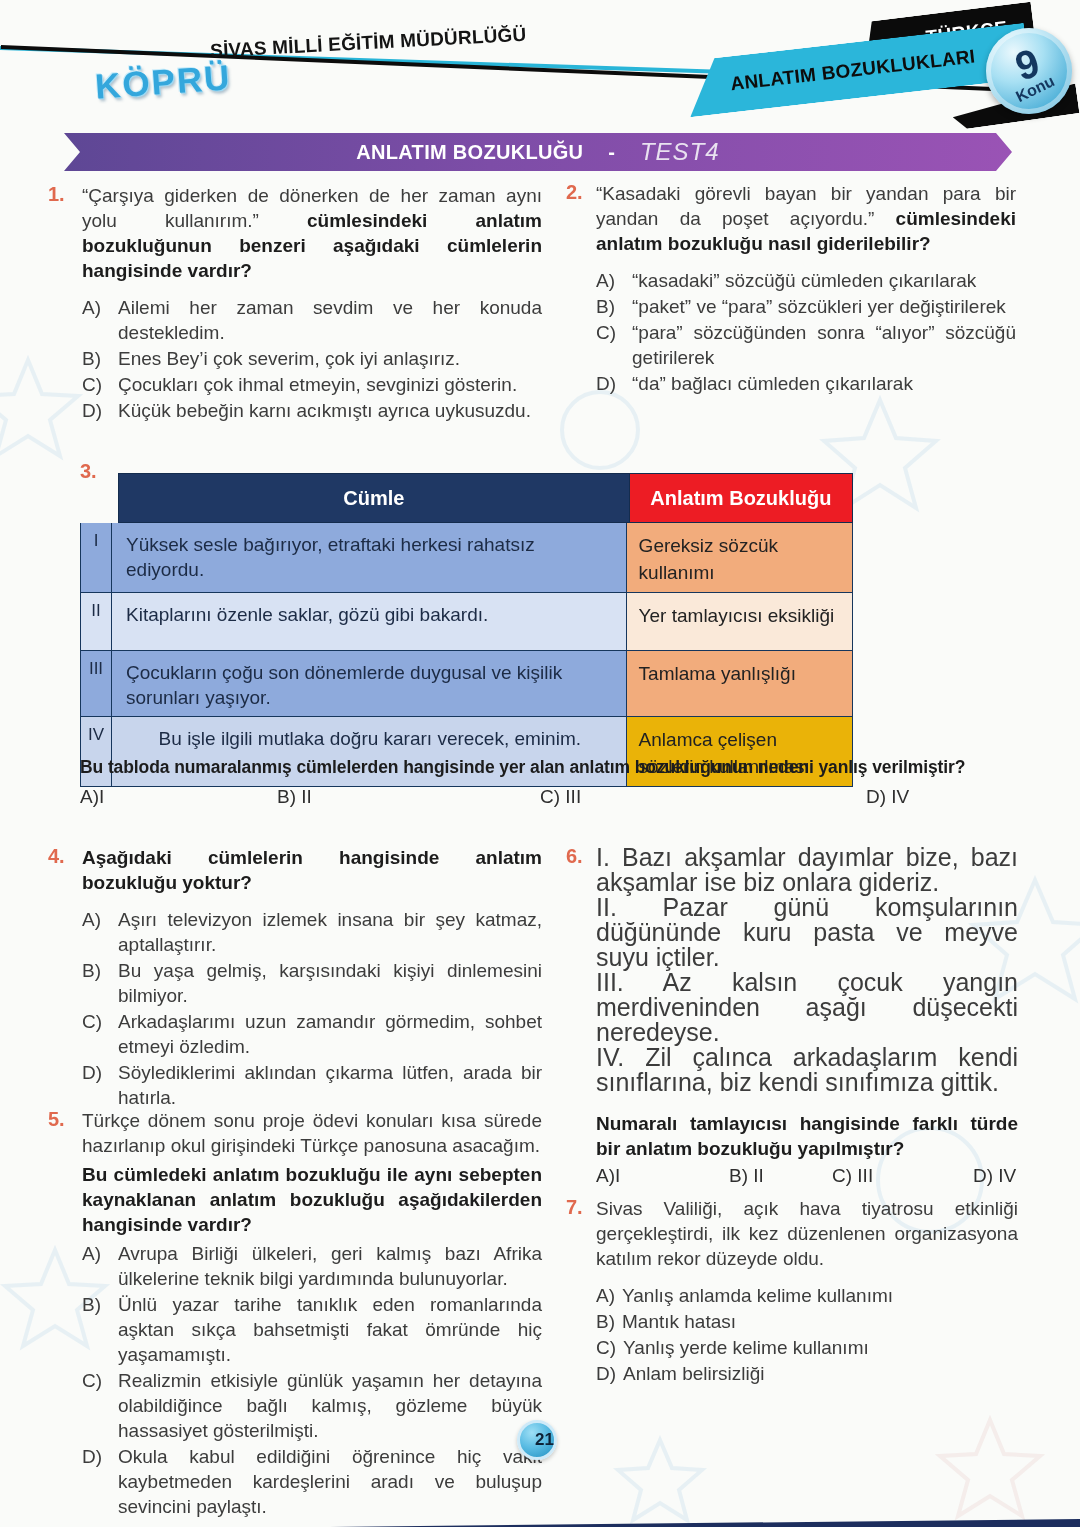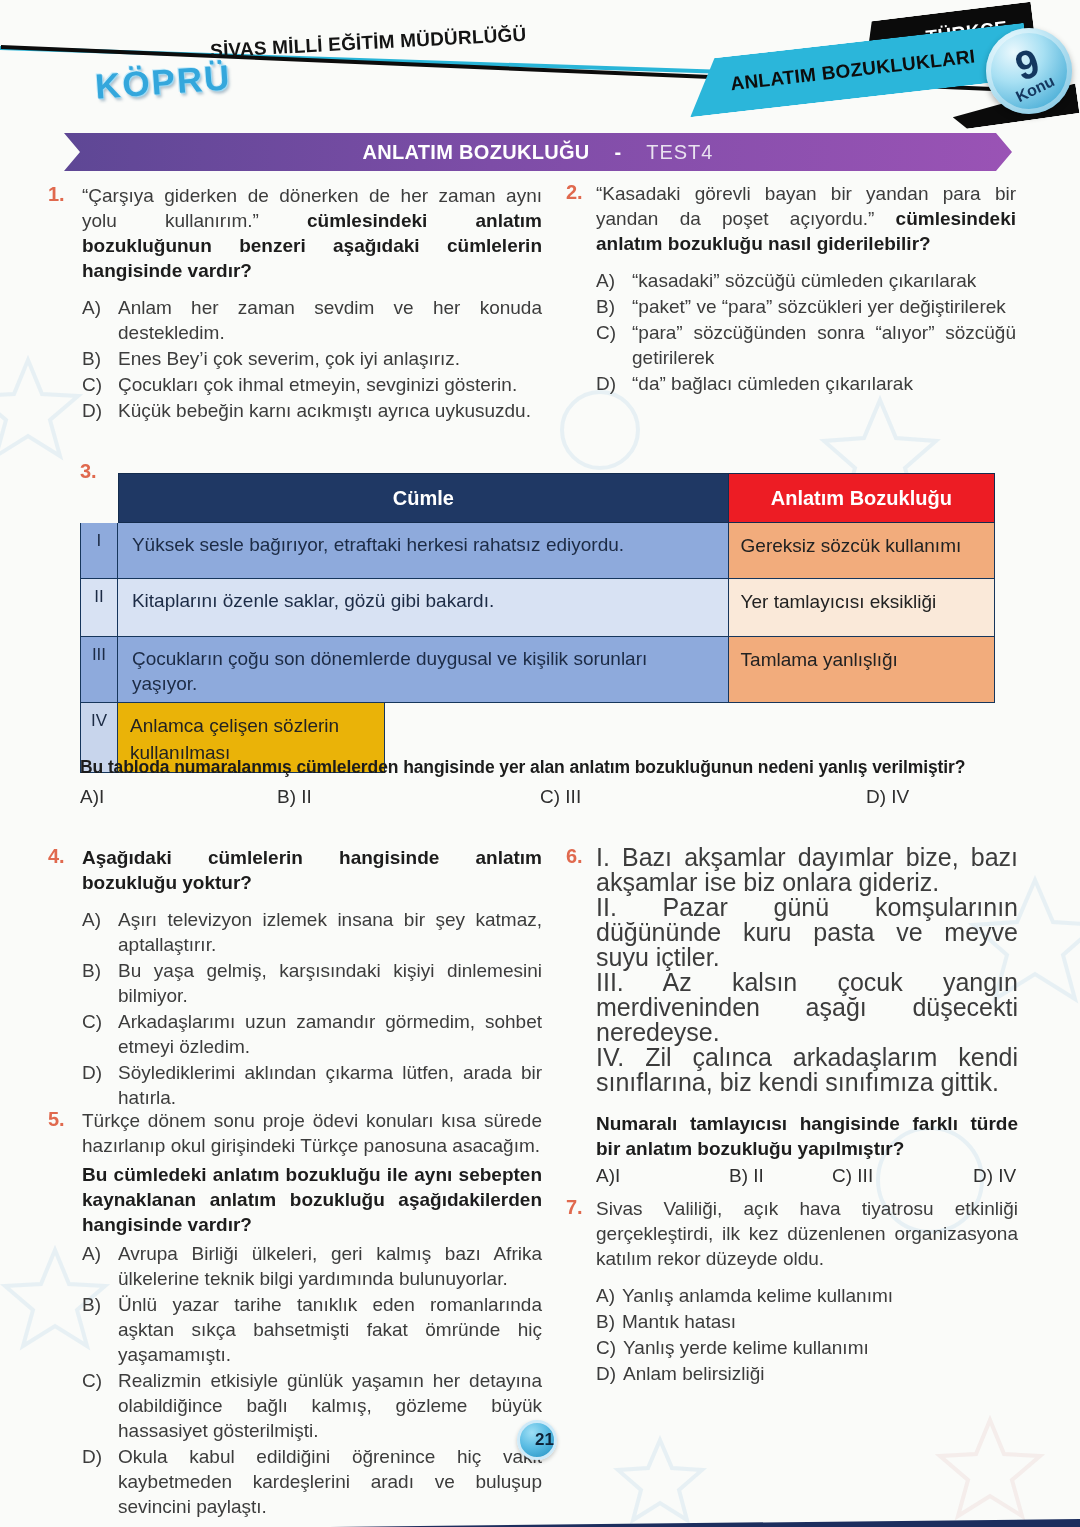--- a/index.html
+++ b/index.html
@@ -41,41 +41,41 @@
     display:flex; align-items:center; justify-content:center;}
   .konu-inner{transform:rotate(-18deg); text-align:center; line-height:1; color:#14375f;}
   .konu-number{font-size:40px; font-weight:bold; display:block;}
   .konu-label{font-size:16px; font-weight:bold; display:block; transform:rotate(-8deg); margin-top:-2px;}
   .banner{position:absolute; left:64px; top:133px; width:948px; height:38px; z-index:2;
     background:linear-gradient(90deg,#5e4795 0%,#7d4da7 45%,#9a53b5 100%);
     clip-path:polygon(0 0, calc(100% - 16px) 0, 100% 50%, calc(100% - 16px) 100%, 0 100%, 16px 50%);
     display:flex; align-items:center; justify-content:center; gap:25px;}
   .banner .b-title{color:#ffffff; font-weight:bold; font-size:20px; letter-spacing:.3px;}
   .banner .b-sep{color:#ffffff; font-weight:bold; font-size:20px;}
-  .banner .b-test{color:#e9e2f0; font-size:20px; letter-spacing:1px;}
+  .banner .b-test{color:#e9e2f0; font-size:24px; letter-spacing:1px;font-style:italic;}
   
   .question{position:absolute; display:flex; align-items:flex-start;}
   .qnum{flex:0 0 34px; font-size:20px; font-weight:bold; color:#e0694e; padding-top:0;}
   .q-right .qnum{flex:0 0 30px;}
   .qbody{flex:1; min-width:0;}
   p.stem{margin:0 0 4px 0; font-size:19px; line-height:25px; text-align:justify;}
   .intro{color:#3c3c3c;}
   .intro::after{content:" ";}
   .boldpart{color:#1c1c1c; font-weight:bold;}
   .options{margin-top:12px;}
   .opt{display:flex; font-size:19px; line-height:25px; margin-top:1px;}
   .optlabel{flex:0 0 36px; color:#3c3c3c;}
   .opttext{flex:1; color:#3c3c3c; text-align:justify;}
   .plainopts .opt .optlabel{flex:0 0 auto; margin-right:7px;}
   .items p{margin:0; font-size:25px; line-height:25px; text-align:justify; color:#3c3c3c;}
   .inline-opts{position:relative; height:26px; margin-top:3px; font-size:19px; color:#2f2f2f;}
   .inline-opts span{position:absolute; top:0; white-space:nowrap;}
   
   .q3-num{position:absolute; left:80px; top:460px; font-size:20px; font-weight:bold; color:#e0694e;}
-  .qtable{position:absolute; left:80px; top:473px; width:915px; font-size:19px;}
+  .qtable{position:absolute; left:80px; top:473px; width:773px; font-size:19px;}
   .t-header{display:flex; margin-left:38px;}
   .t-h1{width:612px; box-sizing:border-box; background:#1f3864; color:#fff; font-weight:bold;
     font-size:20px; display:flex; align-items:center; justify-content:center; height:50px;
     border:1px solid #142c4e;}
   .t-h2{width:267px; box-sizing:border-box; background:#ed1c24; color:#fff; font-weight:bold;
     font-size:20px; display:flex; align-items:center; justify-content:center; height:50px;
     border:1px solid #142c4e; border-left:none;}
   .t-row{display:flex;}
   .t-num{width:38px; box-sizing:border-box; border:1px solid #16365c; border-top:none;
     text-align:center; padding-top:8px; font-size:17px; color:#1c2b45;}
@@ -148,21 +148,21 @@
     <span class="b-test">TEST4</span>
   </div>
 
   <div class="question" style="left:48px; top:183px; width:494px;">
     <span class="qnum">1.</span>
     <div class="qbody">
       <p class="stem"><span class="intro">“Çarşıya giderken de dönerken de her zaman aynı yolu kullanırım.”</span><span class="boldpart">cümlesindeki anlatım bozukluğunun benzeri aşağıdaki cümlelerin hangisinde vardır?</span></p>
       <div class="options">
         <div class="opt">
             <span class="optlabel">A)</span>
-            <span class="opttext">Anlam her zaman sevdim ve her konuda destekledim.</span>
+            <span class="opttext">Ailemi her zaman sevdim ve her konuda destekledim.</span>
           </div>
         <div class="opt">
             <span class="optlabel">B)</span>
             <span class="opttext">Enes Bey’i çok severim, çok iyi anlaşırız.</span>
           </div>
         <div class="opt">
             <span class="optlabel">C)</span>
             <span class="opttext">Çocukları çok ihmal etmeyin, sevginizi gösterin.</span>
           </div>
         <div class="opt">
@@ -214,20 +214,21 @@
       <div class="t-sent">Kitaplarını özenle saklar, gözü gibi bakardı.</div>
       <div class="t-err">Yer tamlayıcısı eksikliği</div>
     </div>
     <div class="t-row r-dark row3">
       <div class="t-num">III</div>
       <div class="t-sent">Çocukların çoğu son dönemlerde duygusal ve kişilik sorunları yaşıyor.</div>
       <div class="t-err">Tamlama yanlışlığı</div>
     </div>
     <div class="t-row r-light2 row4">
       <div class="t-num">IV</div>
+      <div class="t-sent">Bu işle ilgili mutlaka doğru kararı verecek, eminim.</div>
       <div class="t-err">Anlamca çelişen sözlerin kullanılması</div>
     </div>
   </div>
   <div class="table-question">Bu tabloda numaralanmış cümlelerden hangisinde yer alan anlatım bozukluğunun nedeni yanlış verilmiştir?</div>
   <div class="table-opts">
     <span style="left:0;">A)I</span>
     <span style="left:197px;">B) II</span>
     <span style="left:460px;">C) III</span>
     <span style="left:786px;">D) IV</span>
   </div>

